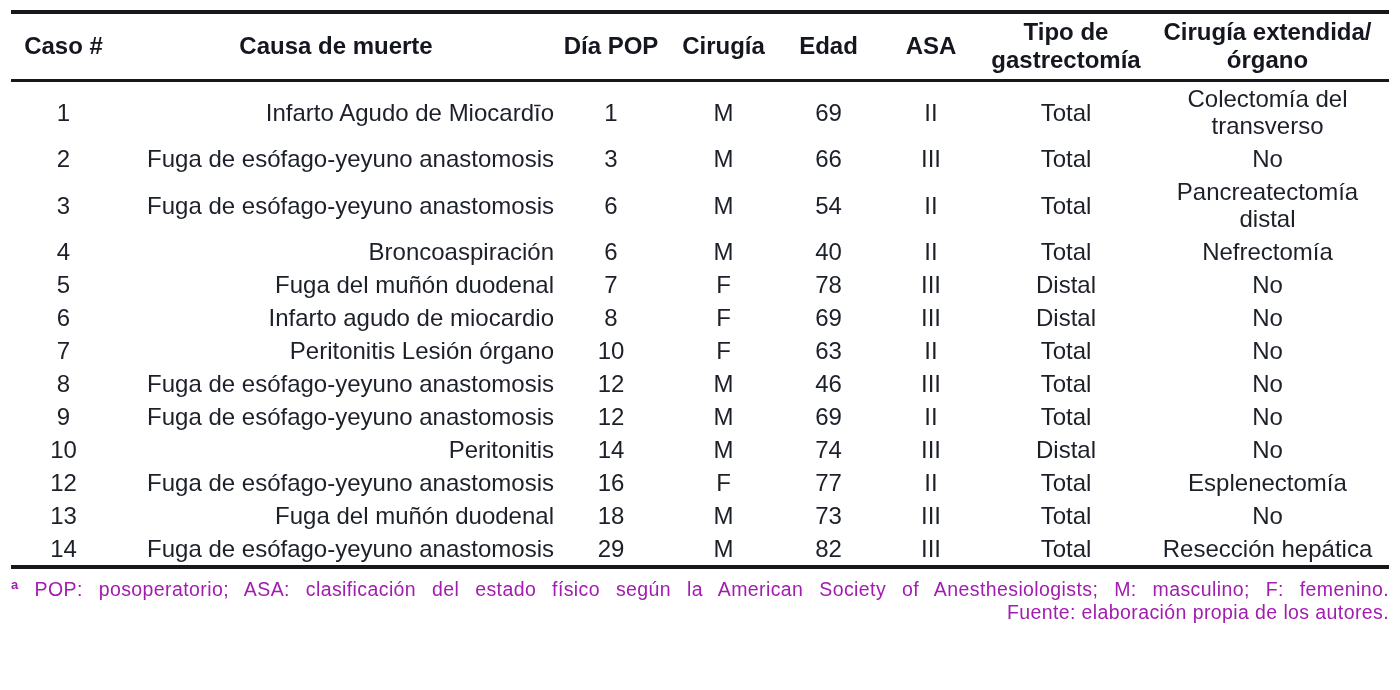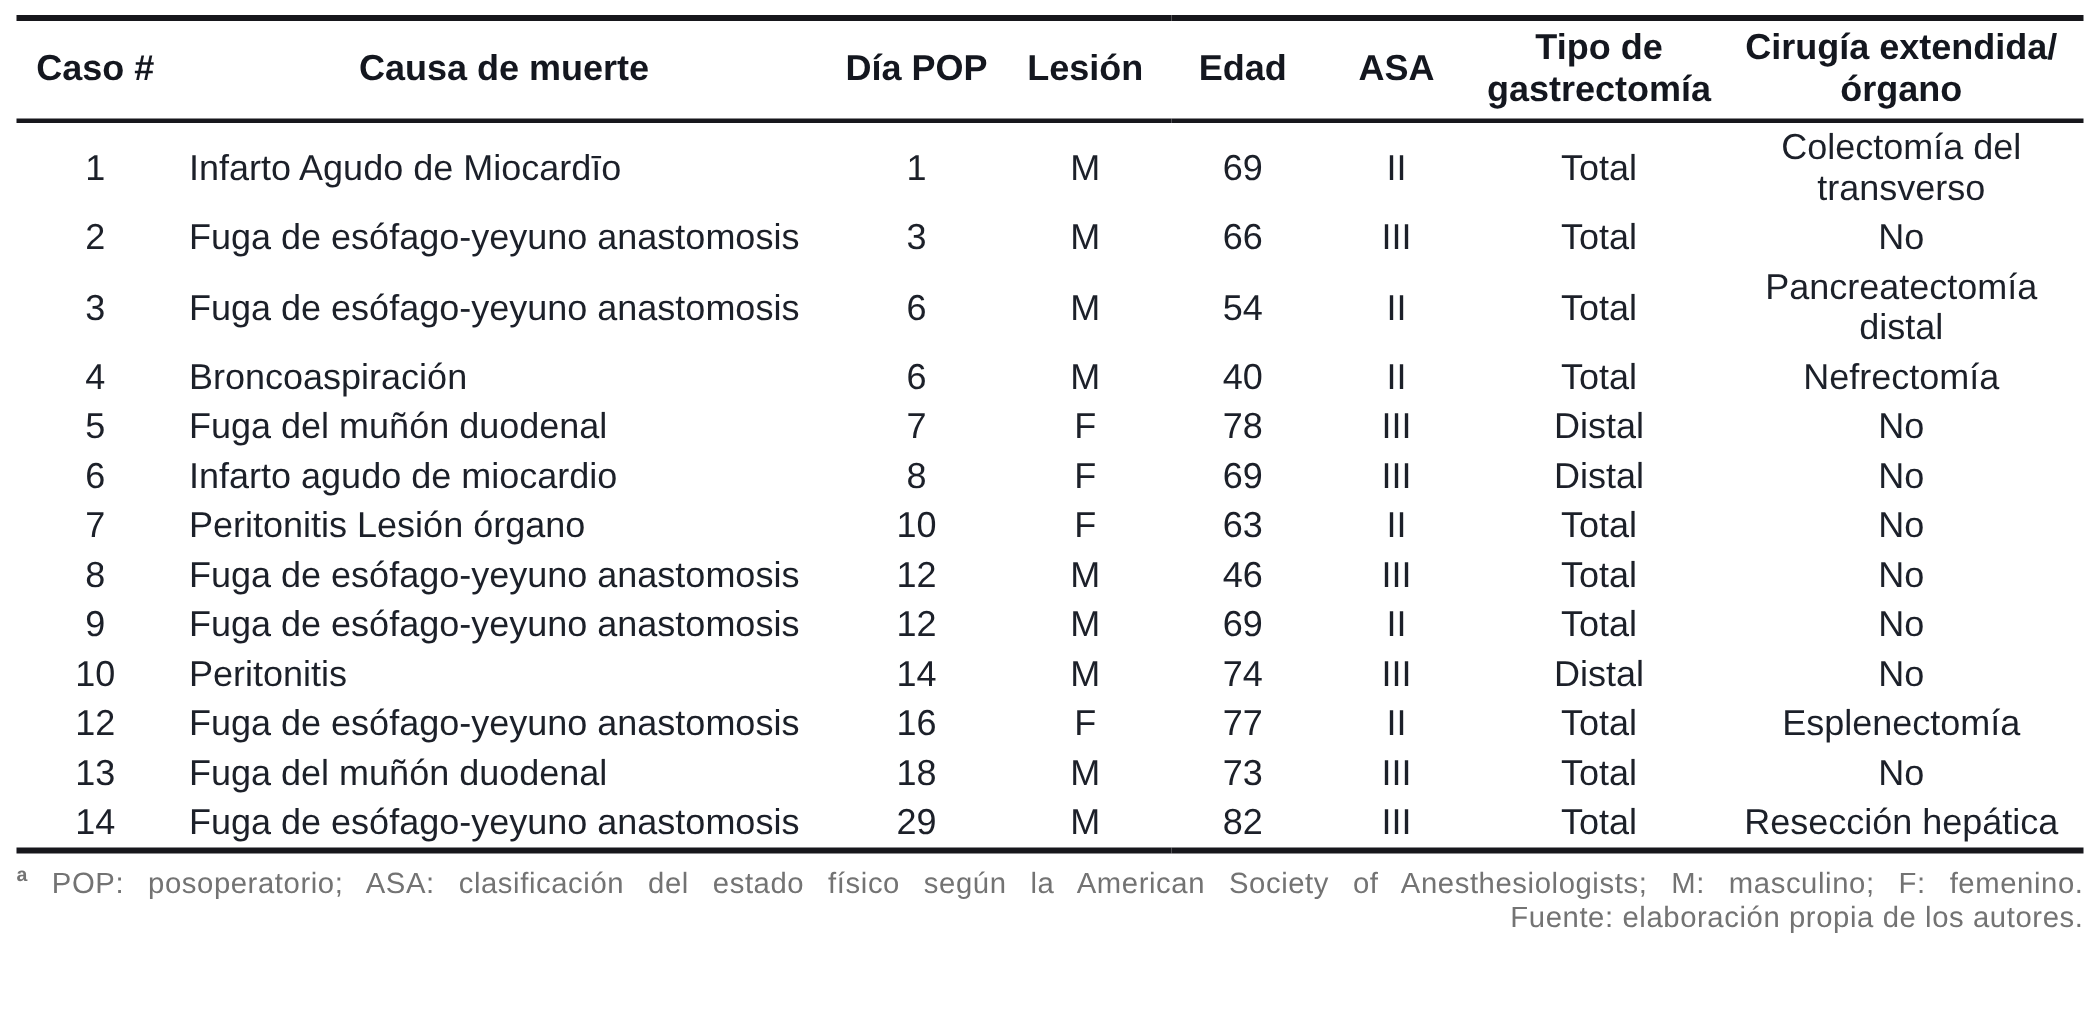--- a/index.html
+++ b/index.html
@@ -39,38 +39,38 @@
   }
   table.mortality tbody td {
     font-size: 24px;
     line-height: 27px;
     text-align: center;
     vertical-align: middle;
     padding: 3px 2px;
     color: #1c2029;
   }
   table.mortality tbody td.c1 {
-    text-align: left;
+    text-align: right;
     padding-left: 10px;
   }
   col.w-caso     { width: 105px; }
   col.w-causa    { width: 440px; }
   col.w-dia      { width: 110px; }
   col.w-genero   { width: 115px; }
   col.w-edad     { width: 95px;  }
   col.w-asa      { width: 110px; }
   col.w-tipo     { width: 160px; }
   col.w-cirugia  { width: 243px; }
   .footnote {
     margin-top: 9px;
     width: 1378px;
     font-size: 19.5px;
     line-height: 23px;
     letter-spacing: 0.4px;
-    color: #737373;
+    color: #a21caf;
   }
   .fn-line1 {
     text-align: justify;
     text-align-last: justify;
     white-space: nowrap;
     overflow: hidden;
   }
   .fn-line1 sup {
     font-size: 13px;
     font-weight: bold;
@@ -95,21 +95,21 @@
       <col class="w-edad">
       <col class="w-asa">
       <col class="w-tipo">
       <col class="w-cirugia">
     </colgroup>
     <thead>
       <tr>
         <th>Caso #</th>
         <th>Causa de muerte</th>
         <th>Día POP</th>
-        <th>Lesión</th>
+        <th>Cirugía</th>
         <th>Edad</th>
         <th>ASA</th>
         <th>Tipo de gastrectomía</th>
         <th>Cirugía extendida/órgano</th>
       </tr>
     </thead>
     <tbody id="table-body">
         <tr>
           <td class="c0">1</td>
           <td class="c1">Infarto Agudo de Miocardīo</td>

